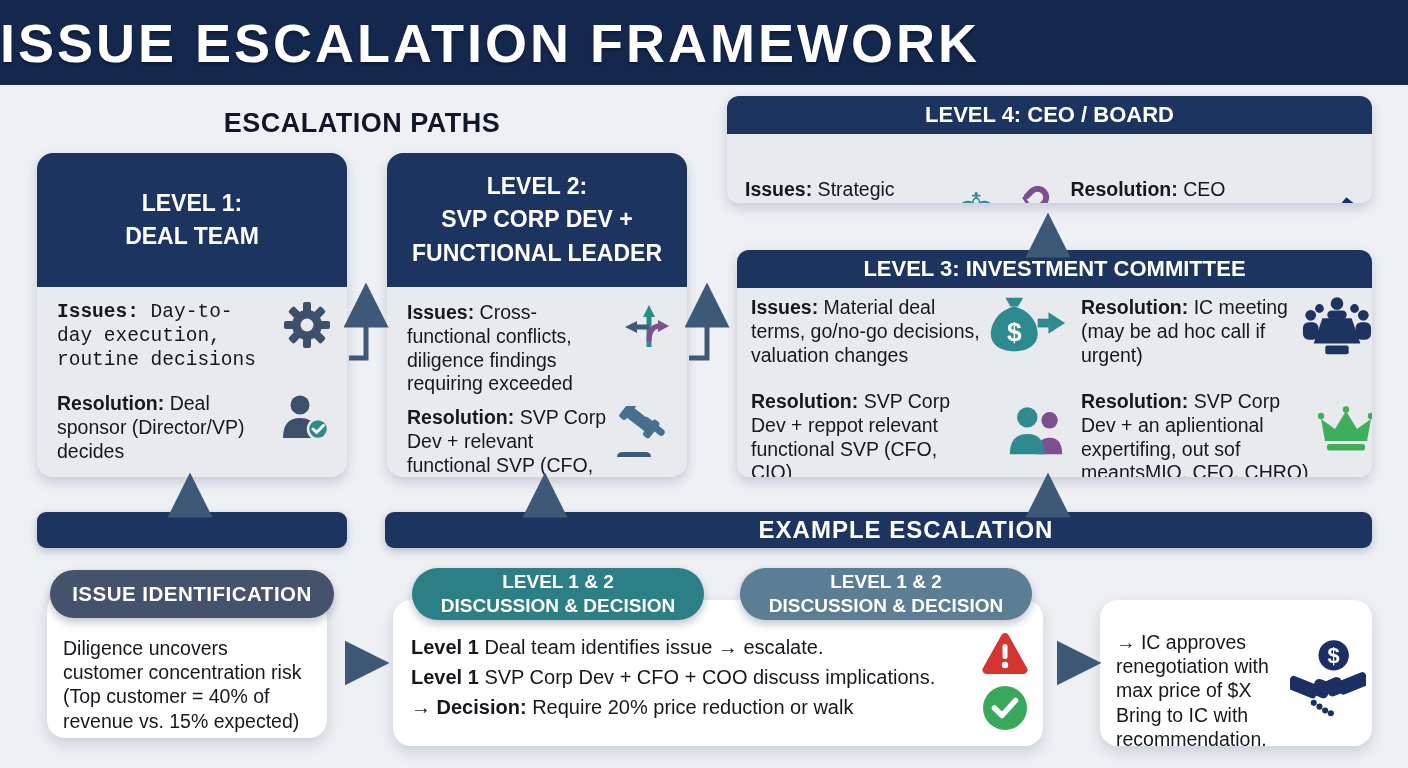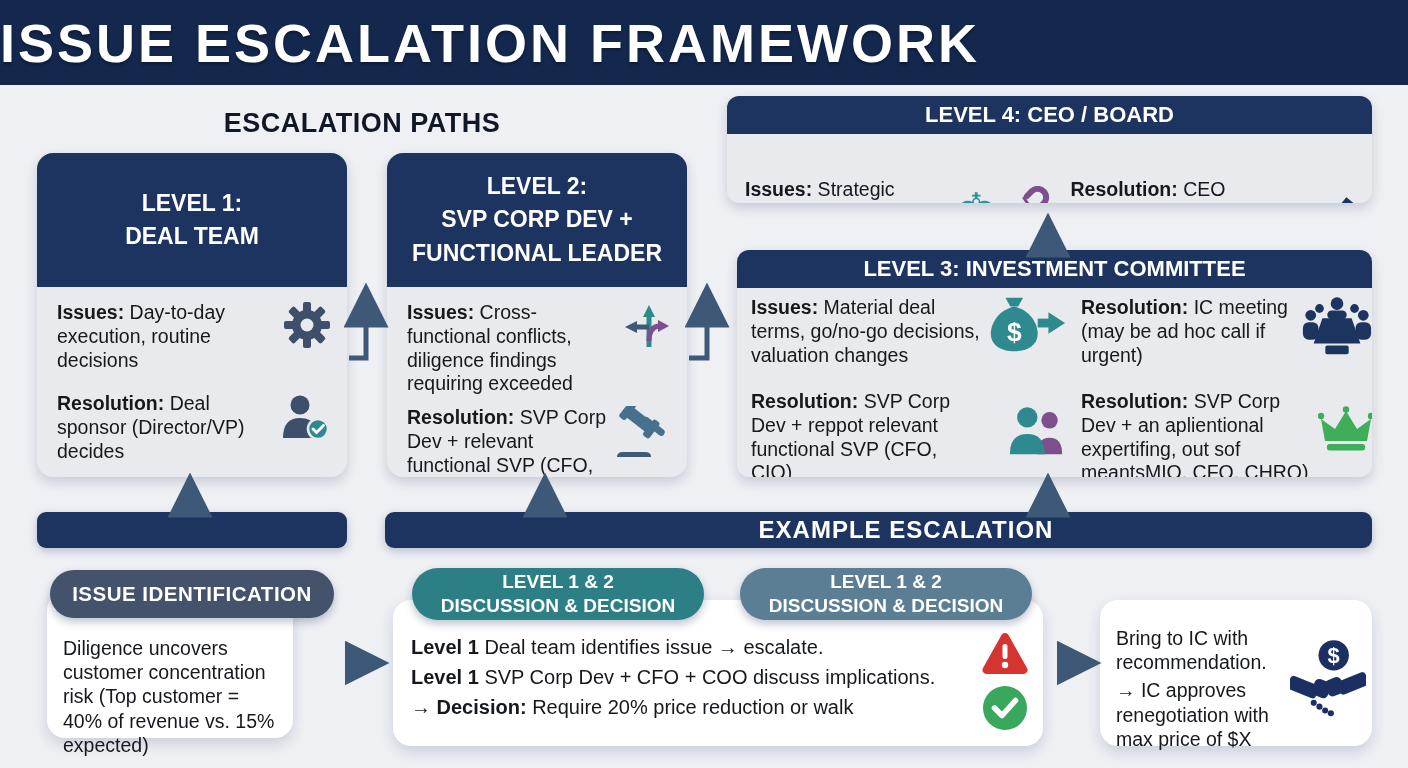--- a/index.html
+++ b/index.html
@@ -64,21 +64,21 @@
 
   <div class="section-heading">ESCALATION PATHS</div>
 
   <div class="levelbox" style="left:37px;top:153px;width:310px;height:324px;">
     <div class="lvl-head" style="height:134px;">
       <div class="t multiline">LEVEL 1:
 DEAL TEAM</div>
     </div>
     <div class="l12-body">
       <div class="entry">
-        <div class="entry-text" style="width:210px;"><b>Issues:</b><span> Day-to-day execution, routine decisions</span></div>
+        <div class="entry-text" style="width:210px;font-family:Liberation Mono, monospace;"><b>Issues:</b><span> Day-to-day execution, routine decisions</span></div>
         <span class="icon">
           <svg width="48" height="48" viewBox="0 0 48 48">
               <g fill="#3d4f6b">
             <rect x="20" y="1" width="8" height="12" rx="2"></rect>
             <rect x="20" y="1" width="8" height="12" rx="2" transform="rotate(45 24 24)"></rect>
             <rect x="20" y="1" width="8" height="12" rx="2" transform="rotate(90 24 24)"></rect>
             <rect x="20" y="1" width="8" height="12" rx="2" transform="rotate(135 24 24)"></rect>
             <rect x="20" y="1" width="8" height="12" rx="2" transform="rotate(180 24 24)"></rect>
             <rect x="20" y="1" width="8" height="12" rx="2" transform="rotate(225 24 24)"></rect>
             <rect x="20" y="1" width="8" height="12" rx="2" transform="rotate(270 24 24)"></rect>
@@ -232,21 +232,21 @@
         </span>
       </div>
     </div>
   </div>
 
   <div class="navy-bar" style="left:37px;top:512px;width:310px;"></div>
   <div class="navy-bar" style="left:385px;top:512px;width:987px;">
     <div class="t" style="margin-left:55px;">EXAMPLE ESCALATION</div>
   </div>
 
-  <div class="card" style="left:47px;top:592px;width:246px;height:146px;">
+  <div class="card" style="left:47px;top:592px;width:280px;height:146px;">
     <div class="card-text" style="padding:44px 14px 0 16px;">Diligence uncovers customer concentration risk (Top customer = 40% of revenue vs. 15% expected)</div>
   </div>
   <div class="pill" style="left:50px;top:570px;width:284px;height:48px;background:#44526b;">
     <div class="t" style="font-size:20.5px;letter-spacing:.5px;">ISSUE IDENTIFICATION</div>
   </div>
 
   <div class="card" style="left:393px;top:600px;width:650px;height:146px;">
     <div style="padding:32px 0 0 18px;">
       <div class="ex-line"><b>Level 1</b><span> Deal team identifies issue → escalate.</span></div>
       <div class="ex-line"><b>Level 1</b><span> SVP Corp Dev + CFO + COO discuss implications.</span></div>
@@ -270,22 +270,22 @@
     <div class="t multiline">LEVEL 1 &amp; 2
 DISCUSSION &amp; DECISION</div>
   </div>
   <div class="pill" style="left:740px;top:568px;width:292px;height:52px;background:#5b7e95;">
     <div class="t multiline">LEVEL 1 &amp; 2
 DISCUSSION &amp; DECISION</div>
   </div>
 
   <div class="card" style="left:1100px;top:600px;width:272px;height:146px;">
     <div class="card-text" style="padding:26px 0 0 16px;width:188px;">
+      <div style="margin-top:4px;">→ IC approves renegotiation with max price of $X</div>
       <div>Bring to IC with recommendation.</div>
-      <div style="margin-top:4px;">→ IC approves renegotiation with max price of $X</div>
     </div>
     <span class="icon" style="position:absolute;right:6px;top:38px;">
       <svg width="76" height="86" viewBox="0 0 80 90">
         <circle cx="46" cy="18" r="16" fill="#1b2f63"></circle>
         <text x="46" y="26" text-anchor="middle" font-size="23" font-weight="bold" fill="#ffffff">$</text>
         <g fill="#1b2f63">
           <rect x="-2" y="44" width="32" height="15" rx="4" transform="rotate(22 14 51)"></rect>
           <rect x="50" y="40" width="32" height="15" rx="4" transform="rotate(-22 66 47)"></rect>
           <rect x="24" y="44" width="18" height="18" rx="5" transform="rotate(22 33 53)"></rect>
           <rect x="38" y="42" width="18" height="18" rx="5" transform="rotate(-22 47 51)"></rect>

